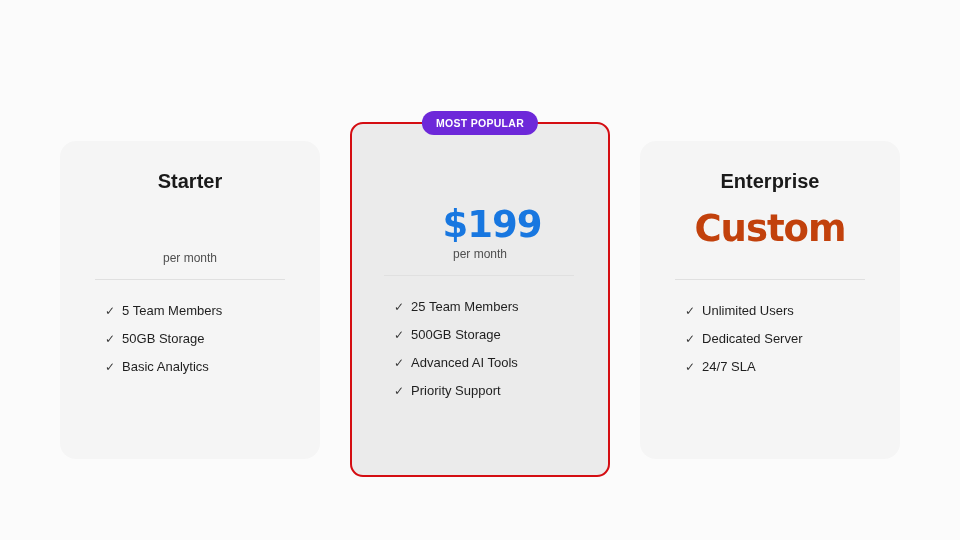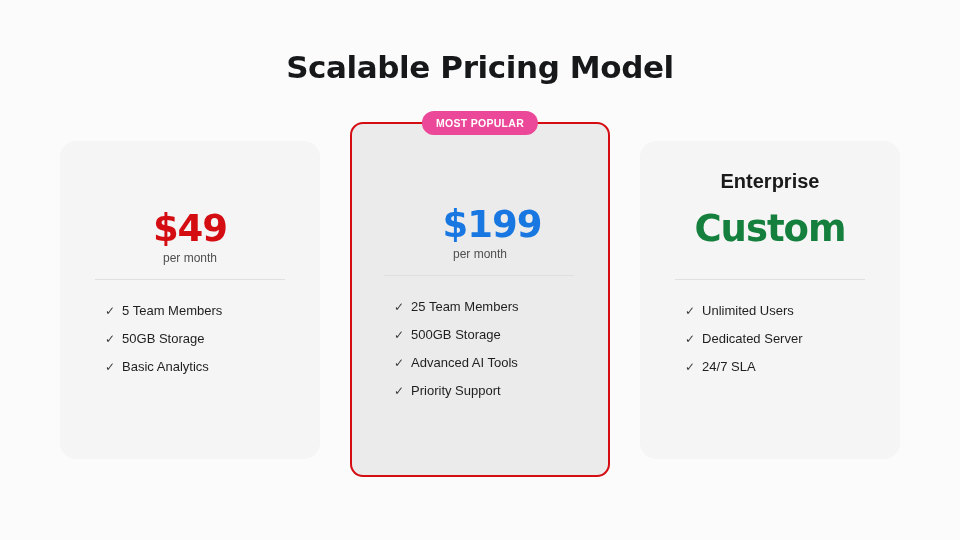--- a/index.html
+++ b/index.html
@@ -64,21 +64,21 @@
     height: 355px;
     background: #ebebeb;
     border: 2.5px solid #d40d12;
     border-radius: 13px;
   }
   .badge {
     position: absolute;
     left: 50%;
     top: -13px;
     transform: translateX(-50%);
-    background: #ec4899;
+    background: #6d28d9;
     color: #ffffff;
     font-size: 10.5px;
     font-weight: bold;
     letter-spacing: 0.3px;
     padding: 6px 14px 6px 14px;
     border-radius: 14px;
     white-space: nowrap;
     line-height: 12px;
   }
   .card-title {
@@ -181,26 +181,25 @@
     color: #3a3a3a;
     margin-right: 7px;
     font-family: "DejaVu Sans", sans-serif;
   }
 </style>
 </head>
 <body>
 
 <div id="page-root">
 
-  <div class="page-title">Scalable Pricing Model</div>
 
   <div class="cards">
 
     <div class="card side-left">
-      <div class="card-price" style="color: rgb(212, 13, 18);">$49</div>
+      <div class="card-title">Starter</div>
       <div class="card-period">per month</div>
       <div class="divider"></div>
       <ul class="features">
         <li class="feature-item">
           <span class="check-icon">✓</span>
           <span>5 Team Members</span>
         </li>
         <li class="feature-item">
           <span class="check-icon">✓</span>
           <span>50GB Storage</span>
@@ -232,21 +231,21 @@
         </li>
         <li class="feature-item">
           <span class="check-icon">✓</span>
           <span>Priority Support</span>
         </li>
       </ul>
     </div>
 
     <div class="card side-right">
       <div class="card-title">Enterprise</div>
-      <div class="card-price" style="color: #15803d;">Custom</div>
+      <div class="card-price" style="color: #c2410c;">Custom</div>
       <div class="divider"></div>
       <ul class="features">
         <li class="feature-item">
           <span class="check-icon">✓</span>
           <span>Unlimited Users</span>
         </li>
         <li class="feature-item">
           <span class="check-icon">✓</span>
           <span>Dedicated Server</span>
         </li>

